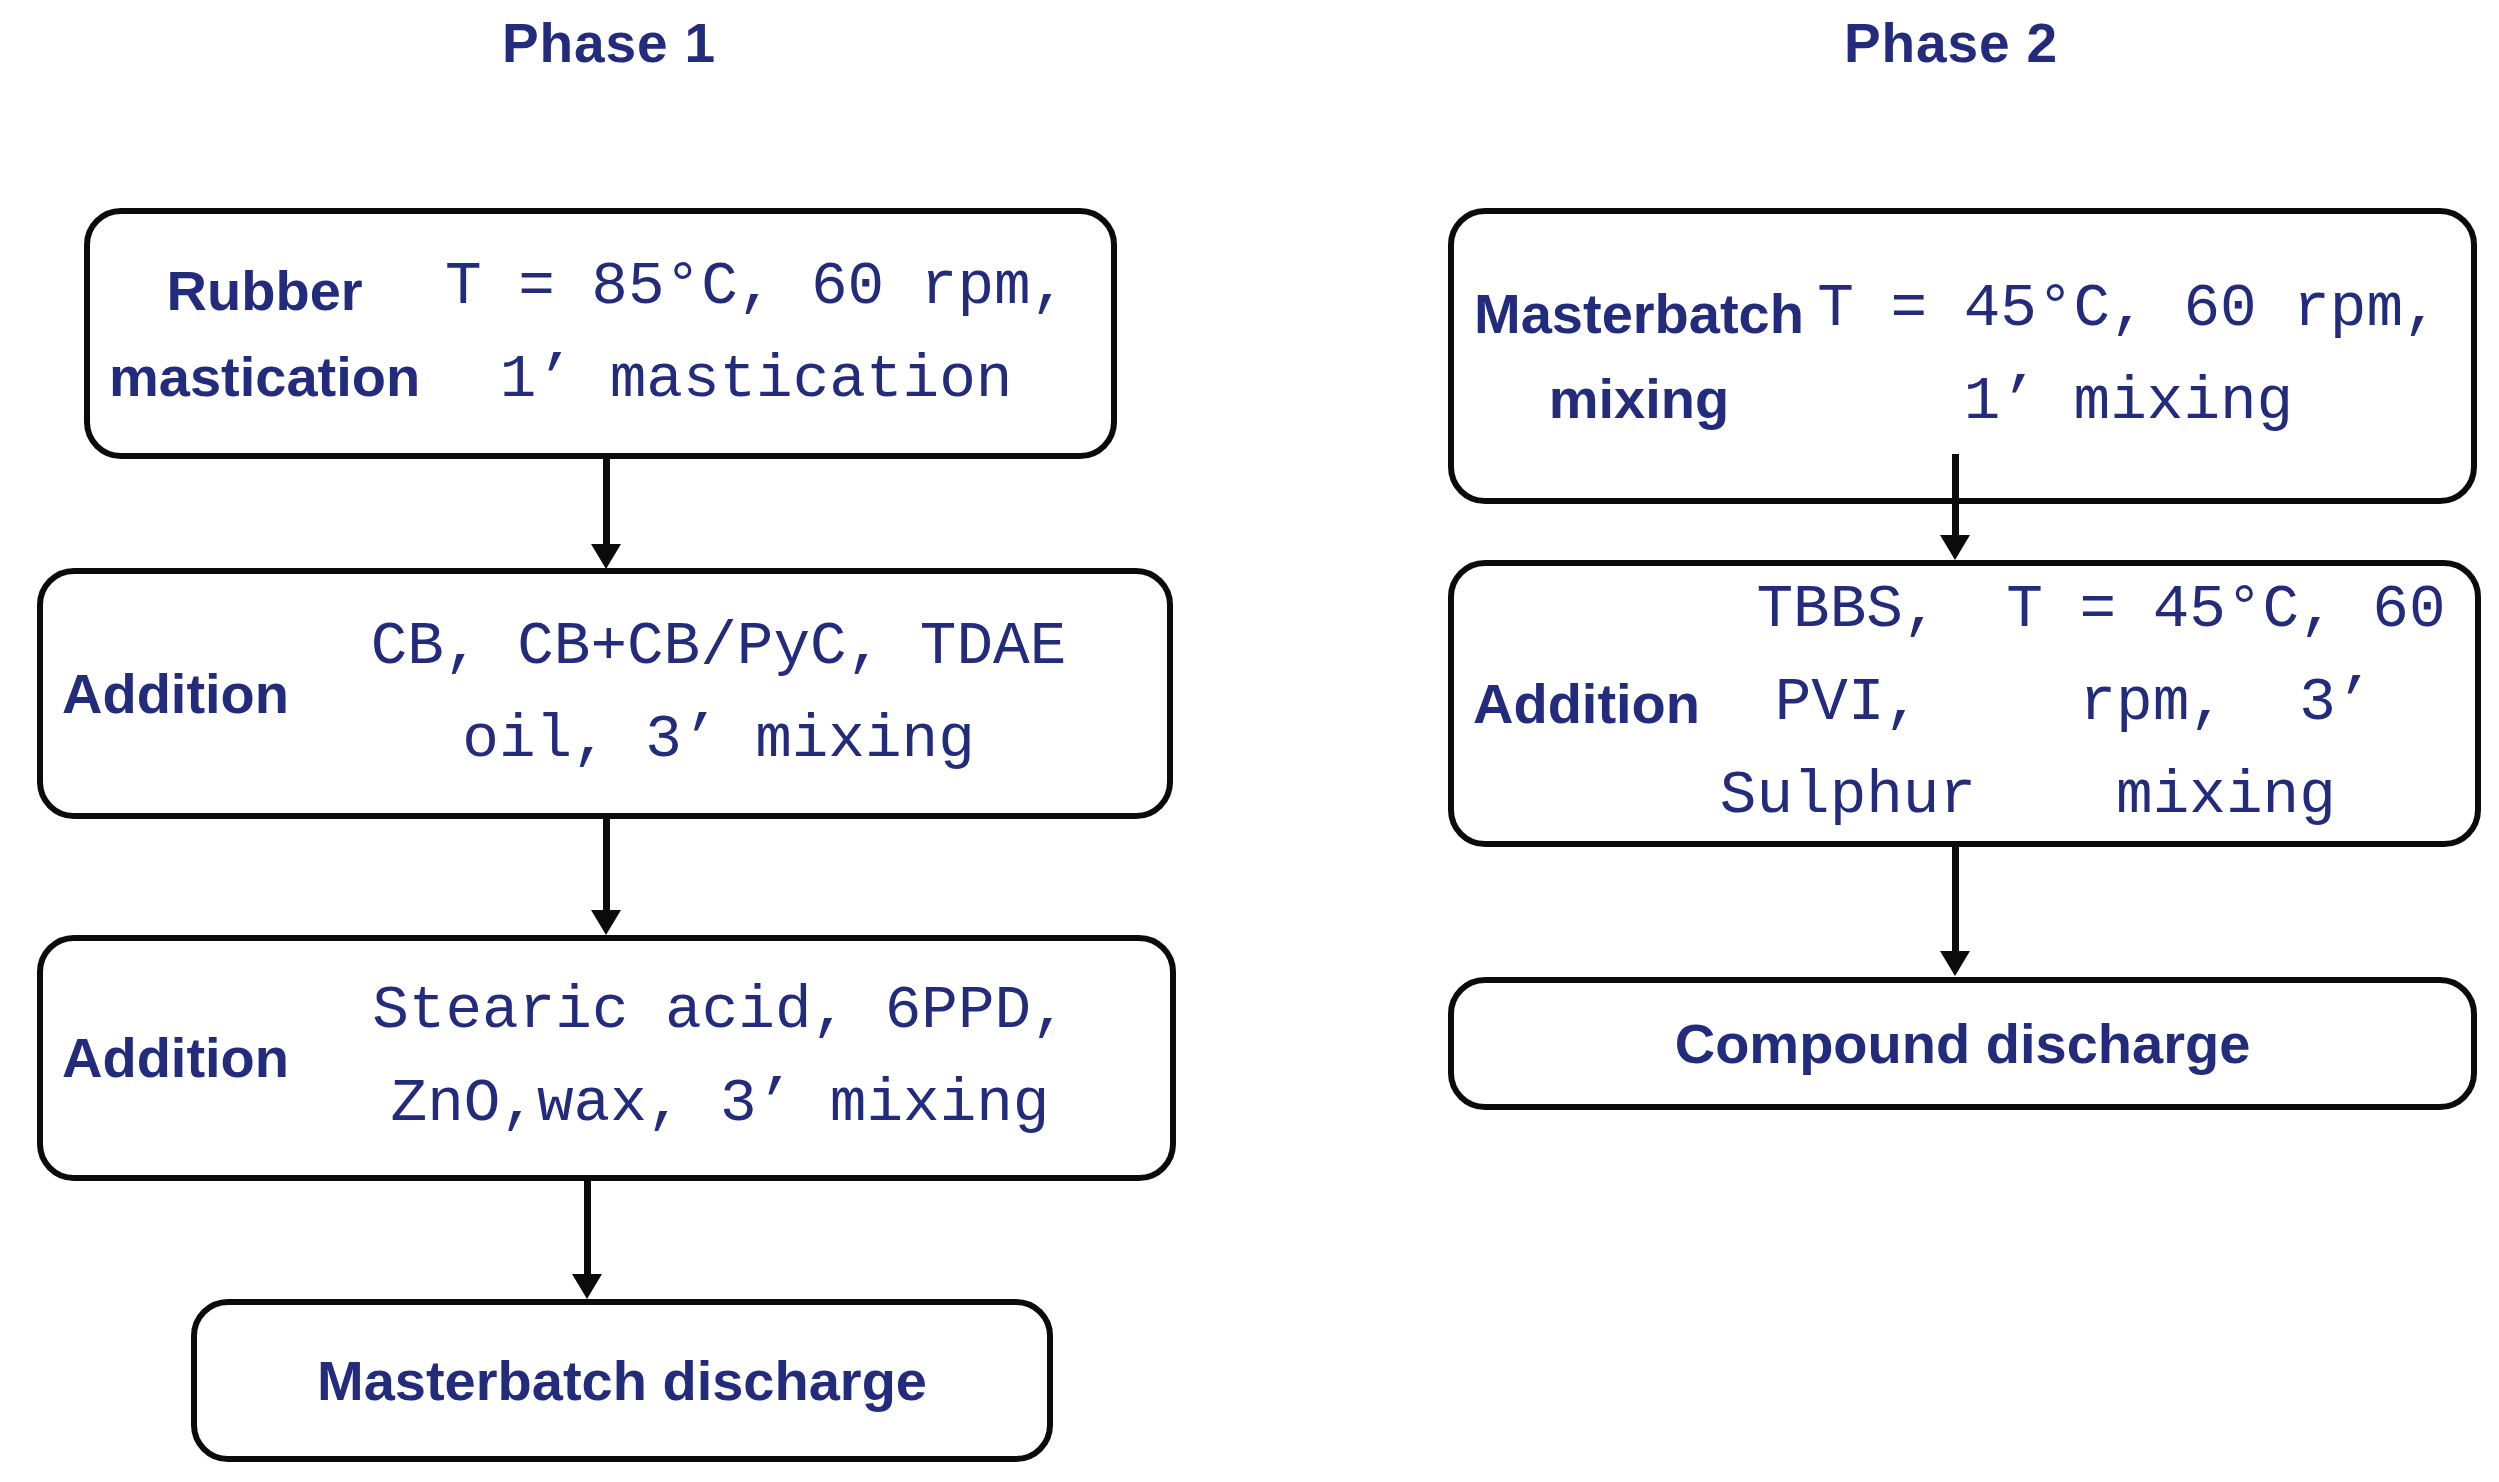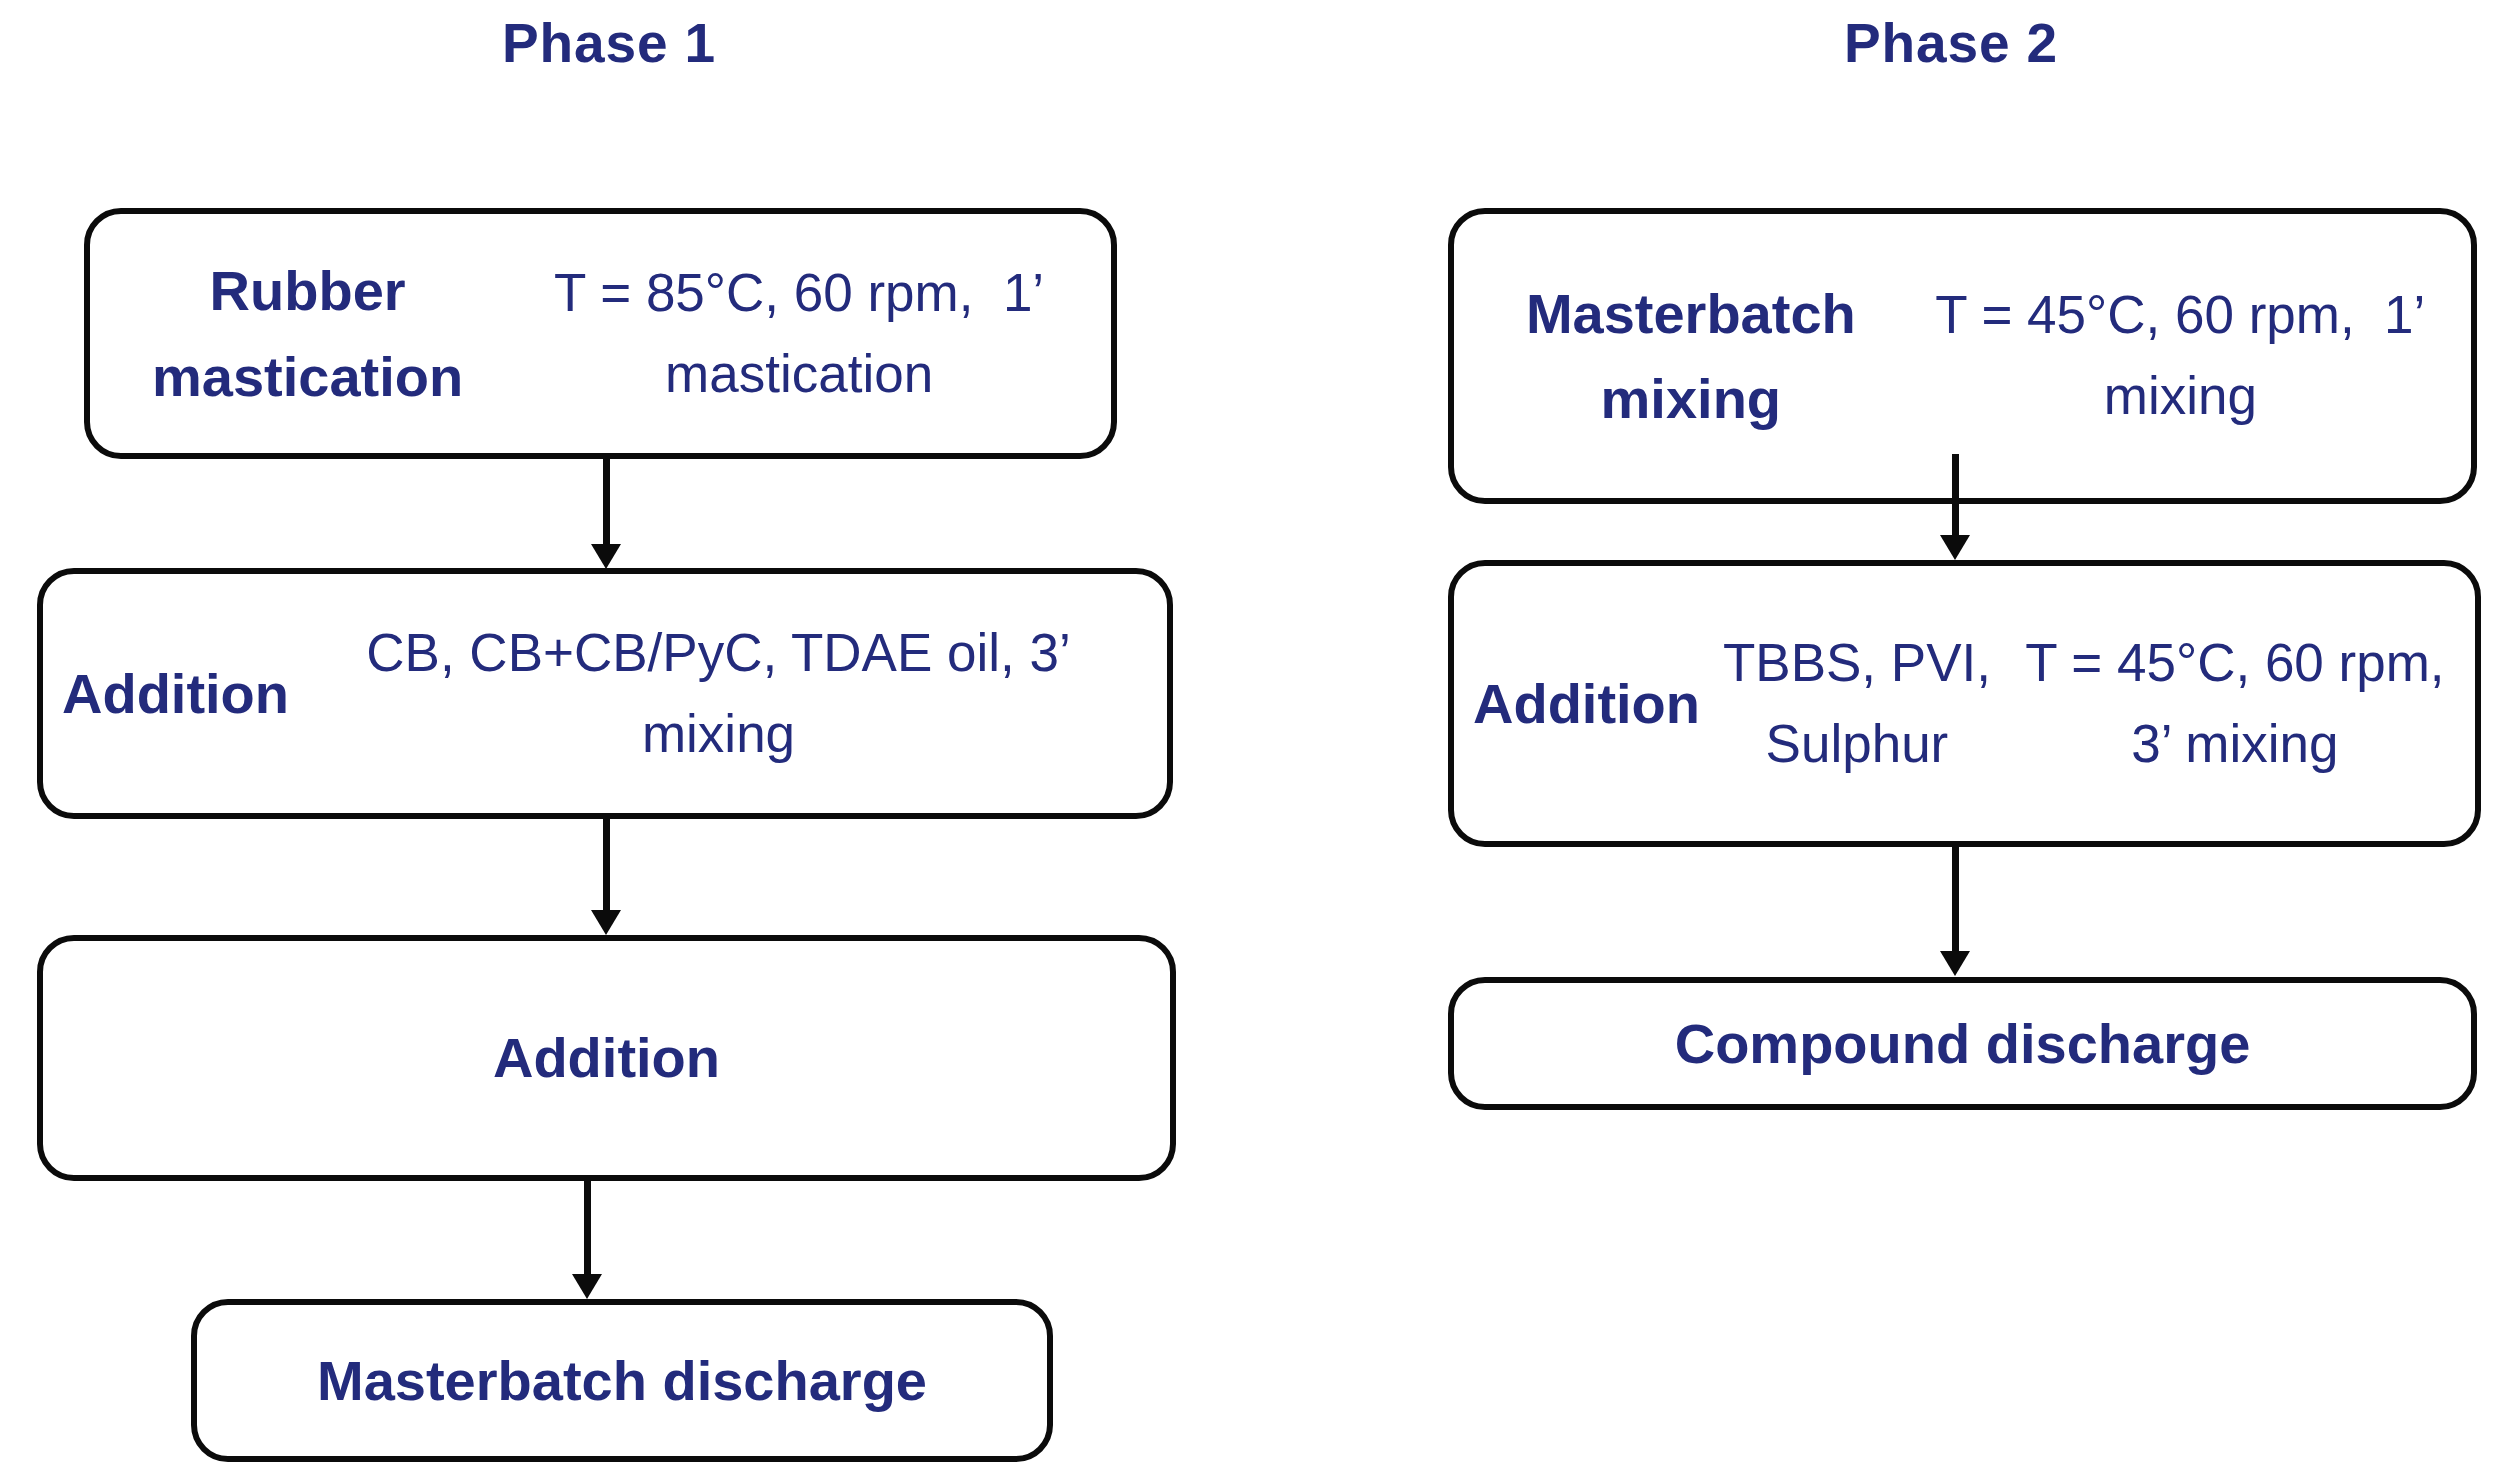--- a/index.html
+++ b/index.html
@@ -40,23 +40,24 @@
     color: #232b7c;
     padding: 0 19px;
   }
   .node .heading {
     font-weight: bold;
     font-size: 56px;
     line-height: 1.52;
     white-space: pre-wrap;
   }
   .node .sub {
-    font-size: 53px;
+    font-size: 61px;
     line-height: 1.52;
     white-space: pre-wrap;
+    font-family: Liberation Mono, monospace;
   }
 
   
   #p1b1 { left: 84px;   top: 208px;  width: 1033px; height: 251px; }
   #p1b2 { left: 37px;   top: 568px;  width: 1136px; height: 251px; }
   #p1b3 { left: 37px;   top: 935px;  width: 1139px; height: 246px; }
   #p1b4 { left: 159px;  top: 1299px; width: 862px;  height: 163px; margin-left: 32px; }
 
   
   #p2b1 { left: 1448px; top: 208px;  width: 1029px; height: 296px; }
@@ -103,20 +104,21 @@
 
 <div class="node" id="p1b2">
   <div class="heading">Addition</div>
   <div class="sub">CB, CB+CB/PyC, TDAE oil, 3’ mixing</div>
 </div>
 
 <div class="arrow" id="a2"></div>
 
 <div class="node" id="p1b3">
   <div class="heading">Addition</div>
+  <div class="sub">Stearic acid, 6PPD, ZnO,wax, 3’ mixing</div>
 </div>
 
 <div class="arrow" id="a3"></div>
 
 <div class="node" id="p1b4">
   <div class="heading">Masterbatch discharge</div>
 </div>
 
 <div class="node" id="p2b1">
   <div class="heading">Masterbatch mixing</div>

